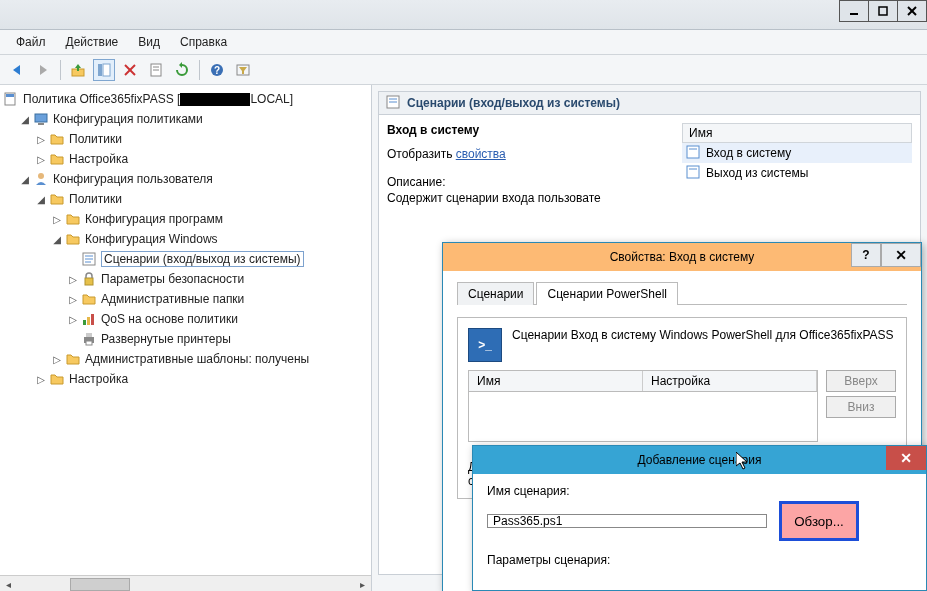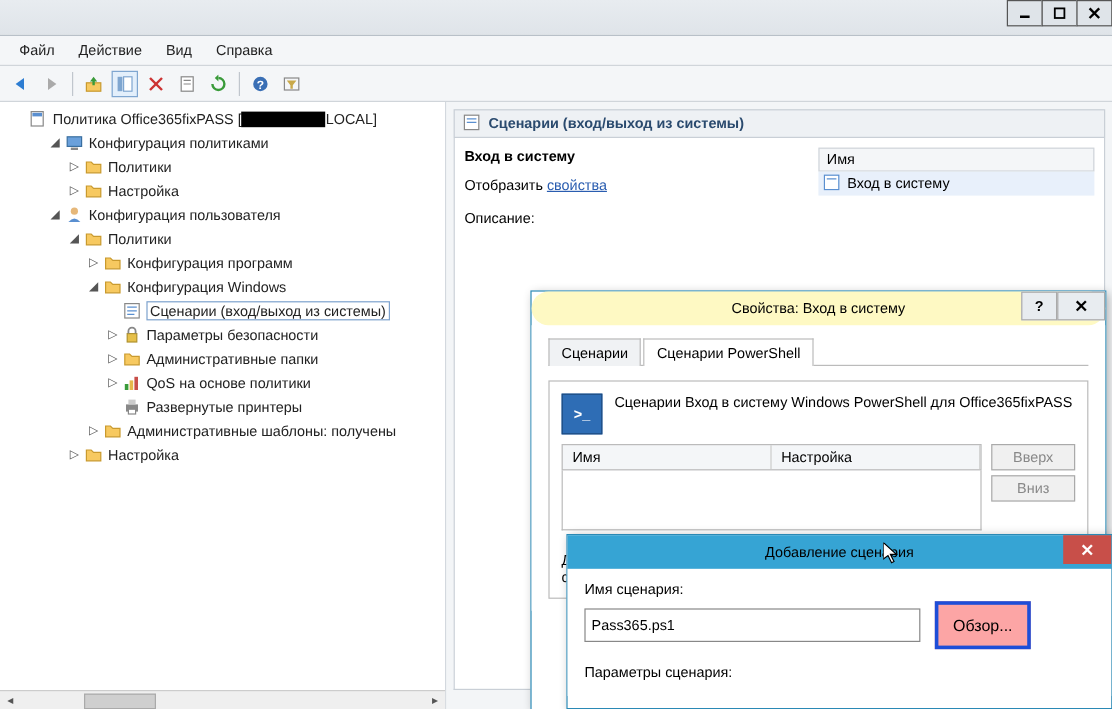--- a/index.html
+++ b/index.html
@@ -85,21 +85,21 @@
     display: flex;
     height: calc(591px - 30px - 24px - 30px);
   }
   .tree-pane {
     width: 372px;
     border-right: 1px solid #c9cfd6;
     overflow: auto;
     position: relative;
   }
   .tree {
-    padding: 4px 0 4px 22px;
+    padding: 4px 0 4px 1px;
     white-space: nowrap;
   }
   .tree-row {
     display: flex;
     align-items: center;
     height: 20px;
     padding-right: 6px;
   }
   .twisty {
     width: 12px;
@@ -180,21 +180,21 @@
     background:#fff;
     box-shadow: 2px 2px 8px rgba(0,0,0,0.3);
   }
   .dlg-title {
     height:28px;
     background:#36a4d4;
     color:#000;
     display:flex; align-items:center; justify-content:center;
     position:relative;
   }
-  .dlg-title.light { background:#fef9c3;border-radius:14px; }
+  .dlg-title.light { background:#fdba74; }
   .dlg-close {
     position:absolute; right:0; top:0;
     width:40px;height:24px;
     background:#c84f49;color:#fff;
     display:flex;align-items:center;justify-content:center;
     font-weight:bold;font-size:14px;
   }
   .dlg-help {
     position:absolute; right:40px; top:0;
     width:30px;height:24px;
@@ -213,21 +213,21 @@
   .props-row{display:flex;align-items:flex-start;gap:10px;margin-bottom:8px}
   .ps-icon{width:34px;height:34px;background:#2e6db5;display:flex;align-items:center;justify-content:center;color:#fff;font-weight:bold;border:1px solid #1c4a80}
   .list-head{display:flex;border:1px solid #bbb;background:#f4f6f8}
   .list-head div{padding:3px 8px;border-right:1px solid #ccc}
   .list-body{border:1px solid #bbb;border-top:none;height:50px}
   .side-btns{display:flex;flex-direction:column;gap:4px;margin-left:8px}
   .w-btn{width:70px;height:22px;border:1px solid #aaa;background:#f0f0f0;color:#888;display:flex;align-items:center;justify-content:center}
   
   #add-dialog { left:472px; top:445px; width:455px; height:146px; }
   .field-label{margin-bottom:3px}
-  .text-input{width:280px;height:28px;border:1px solid #888;padding:2px 5px;font-family:inherit;font-size:12px}
+  .text-input{width:280px;height:14px;border:1px solid #888;padding:2px 5px;font-family:inherit;font-size:12px}
   .browse-btn{width:80px;height:40px;border:3px solid #1d4ed8;background:#fca5a5;margin-left:12px}
   .cursor{position:absolute;pointer-events:none}
   .bottom-cut{position:absolute;left:380px;bottom:0;color:#333}
 </style>
 </head>
 <body>
 
 <div class="titlebar">
   <div class="win-controls">
     <div class="win-btn">
@@ -479,29 +479,37 @@
           </svg></span>
       <span>Сценарии (вход/выход из системы)</span>
     </div>
     <div class="scenario-body">
       <div class="sb-left">
         <div class="heading">Вход в систему</div>
         <div class="showprops">
           <span>Отобразить </span><a href="#">свойства</a>
         </div>
         <div class="desc-label">Описание:</div>
+        <div>Содержит сценарии входа пользовате</div>
       </div>
       <div class="sb-right">
         <div class="name-header">Имя</div>
         <div class="name-row sel">
           <span><svg width="14" height="14">
                 <rect x="1" y="1" width="12" height="12" fill="#fff" stroke="#5a8fd0"></rect>
                 <line x1="3" y1="4" x2="11" y2="4" stroke="#5a8fd0"></line>
               </svg></span>
           <span>Вход в систему</span>
+        </div>
+        <div class="name-row">
+          <span><svg width="14" height="14">
+                <rect x="1" y="1" width="12" height="12" fill="#fff" stroke="#5a8fd0"></rect>
+                <line x1="3" y1="4" x2="11" y2="4" stroke="#5a8fd0"></line>
+              </svg></span>
+          <span>Выход из системы</span>
         </div>
       </div>
     </div>
     <div class="bottom-cut">Расши</div>
   </div>
 </div>
 
 <div class="dialog" id="props-dialog">
   <div class="dlg-title light">
     <span>Свойства: Вход в систему</span>

